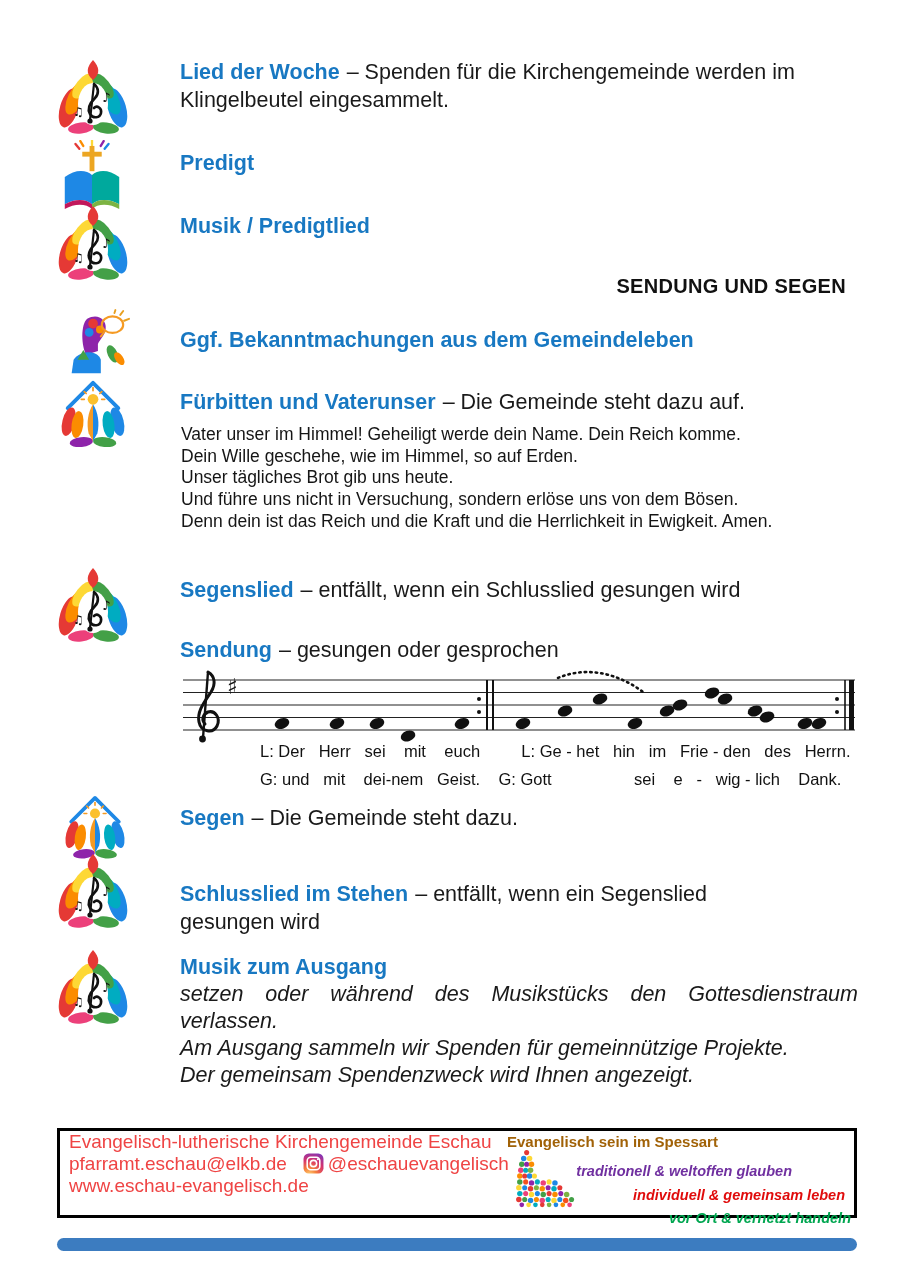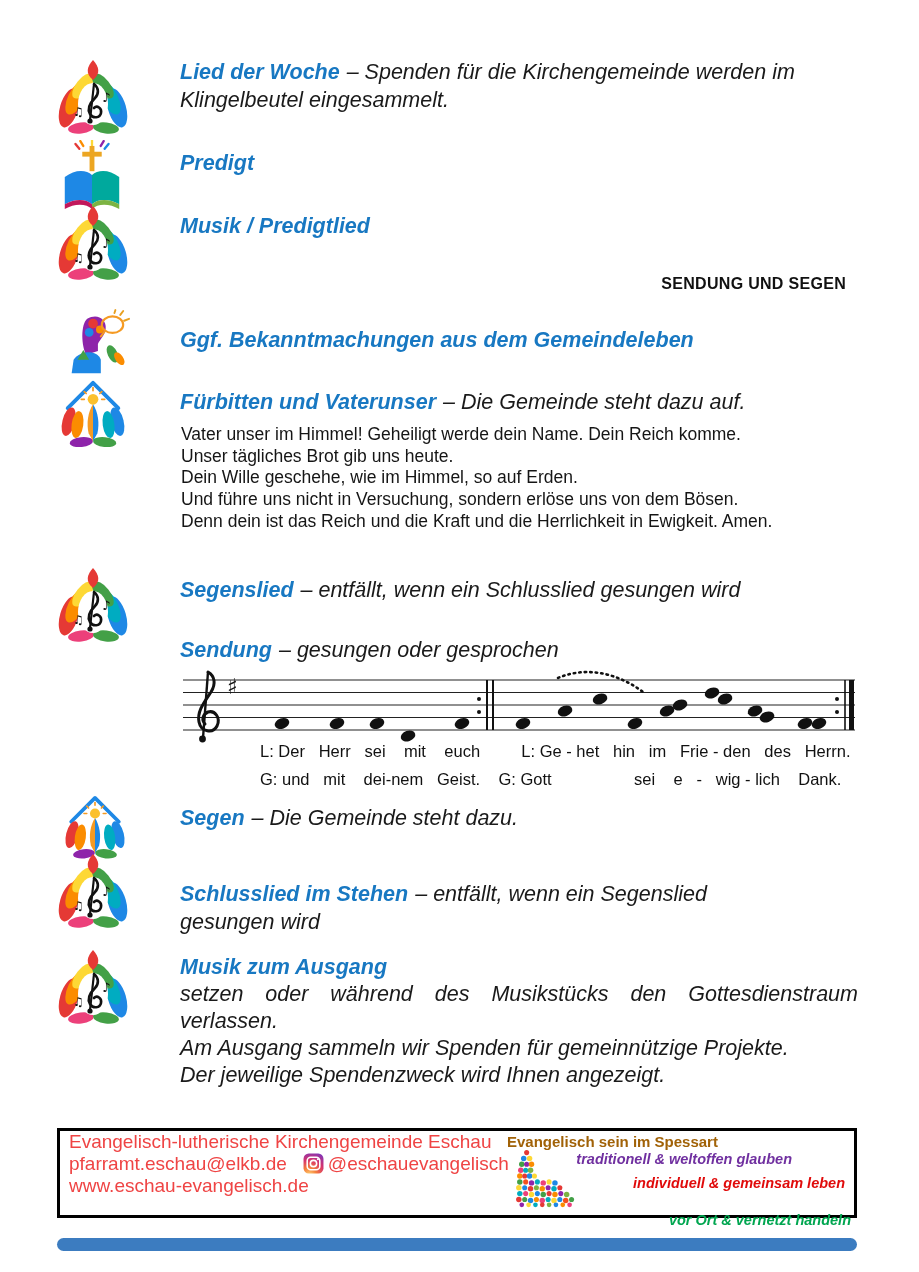--- a/index.html
+++ b/index.html
@@ -1,38 +1,38 @@
 <!DOCTYPE html>
 <html><head>
 <meta charset="utf-8">
 <title>Gottesdienstordnung</title>
 <style>
   html,body{margin:0;padding:0;background:#fff;}
   .page{position:relative;width:919px;height:1272px;background:#fff;overflow:hidden;
         font-family:"Liberation Sans","DejaVu Sans",sans-serif;color:#1a1a1a;}
   .ico{position:absolute;left:57px;}
-  .sec{position:absolute;left:180px;width:678px;font-style:italic;font-size:21.5px;line-height:28px;color:#1a1a1a;}
+  .sec{position:absolute;left:180px;width:678px;font-size:21.5px;line-height:28px;color:#1a1a1a;}
   .h{color:#1878c2;font-weight:bold;}
   .r{margin-left:7px;}
   .banner{position:absolute;top:275px;left:180px;width:666px;text-align:right;
-          font-weight:bold;font-size:16px;color:#111;letter-spacing:.3px;}
+          font-weight:bold;font-size:20px;color:#111;letter-spacing:.3px;}
   .prayer{position:absolute;left:181px;top:424px;width:690px;font-size:17.5px;line-height:21.7px;color:#151515;}
   .lyrics{position:absolute;left:212px;font-size:16.5px;color:#111;white-space:pre;font-style:normal;margin-left:48px;}
   .musicwrap{position:absolute;left:183px;top:666px;}
   .ausgang-lines{position:absolute;left:180px;top:981px;width:678px;font-style:italic;font-size:21.5px;line-height:27px;}
   .jl{text-align:justify;text-align-last:justify;}
   .footer-box{position:absolute;left:57px;top:1128px;width:794px;height:84px;border:3px solid #000;background:#fff;}
   .fleft{position:absolute;left:9px;top:0;font-size:19px;line-height:22px;color:#ef4444;}
   .fline{white-space:nowrap;}
   .ig{vertical-align:-4px;margin:0 4px 0 16px;}
   .sp-title{position:absolute;left:447px;top:2px;font-size:15px;font-weight:bold;color:#a16207;}
-  .slogan{position:absolute;font-size:14.5px;font-weight:bold;font-style:italic;white-space:nowrap;}
+  .slogan{position:absolute;font-size:14.5px;font-weight:bold;font-style:italic;white-space:nowrap;margin-top:12px;}
   .s1{top:20px;right:62px;color:#7030a0;}
   .s2{top:44px;right:9px;color:#e00b0b;}
-  .s3{top:81px;right:3px;color:#00a650;text-align:right;}
+  .s3{top:67px;right:3px;color:#00a650;text-align:right;}
   .sp-logo{position:absolute;left:452px;top:16px;}
   .bottombar{position:absolute;left:57px;top:1238px;width:800px;height:13px;border-radius:7px;background:#3c7cc0;}
 </style>
 </head>
 <body>
 
 <div class="page">
 
   <svg width="0" height="0" style="position:absolute" aria-hidden="true">
     <defs>
@@ -141,22 +141,22 @@
     </svg>
   <div class="sec" style="top:326px"><span class="h">Ggf. Bekanntmachungen aus dem Gemeindeleben</span></div>
 
   <svg class="ico" style="top:372px;left:58px" width="70" height="78">
       <use href="#icon-pray" xlink:href="#icon-pray"></use>
     </svg>
   <div class="sec" style="top:388px"><span class="h">Fürbitten und Vaterunser</span><span class="r">– Die Gemeinde steht dazu auf.</span></div>
 
   <div class="prayer">
     <div>Vater unser im Himmel! Geheiligt werde dein Name. Dein Reich komme.</div>
+    <div>Dein Wille geschehe, wie im Himmel, so auf Erden.</div>
     <div>Unser tägliches Brot gib uns heute.</div>
-    <div>Dein Wille geschehe, wie im Himmel, so auf Erden.</div>
     <div>Und führe uns nicht in Versuchung, sondern erlöse uns von dem Bösen.</div>
     <div>Denn dein ist das Reich und die Kraft und die Herrlichkeit in Ewigkeit. Amen.</div>
   </div>
 
   <svg class="ico" style="top:566px" width="72" height="78">
       <use href="#icon-music" xlink:href="#icon-music"></use>
     </svg>
   <div class="sec" style="top:576px"><span class="h">Segenslied</span><span class="r">– entfällt, wenn ein Schlusslied gesungen wird</span></div>
 
   <div class="sec" style="top:636px"><span class="h">Sendung</span><span class="r">– gesungen oder gesprochen</span></div>
@@ -221,21 +221,21 @@
   <div class="sec" style="top:880px;width:560px"><span class="h">Schlusslied im Stehen</span><span class="r">– entfällt, wenn ein Segenslied gesungen wird</span></div>
 
   <svg class="ico" style="top:948px" width="72" height="78">
       <use href="#icon-music" xlink:href="#icon-music"></use>
     </svg>
   <div class="sec" style="top:953px"><span class="h">Musik zum Ausgang</span></div>
   <div class="ausgang-lines">
     <div class="jl">setzen oder während des Musikstücks den Gottesdienstraum</div>
     <div>verlassen.</div>
     <div>Am Ausgang sammeln wir Spenden für gemeinnützige Projekte.</div>
-    <div>Der jeweilige Spendenzweck wird Ihnen angezeigt.</div>
+    <div>Der gemeinsam Spendenzweck wird Ihnen angezeigt.</div>
   </div>
 
   <div class="footer-box">
     <div class="fleft">
       <div class="fline">Evangelisch-lutherische Kirchengemeinde Eschau</div>
       <div class="fline"><span>pfarramt.eschau@elkb.de</span><svg class="ig" width="21" height="21">
             <use href="#icon-ig" xlink:href="#icon-ig"></use>
           </svg><span>@eschauevangelisch</span></div>
       <div class="fline">www.eschau-evangelisch.de</div>
     </div>

